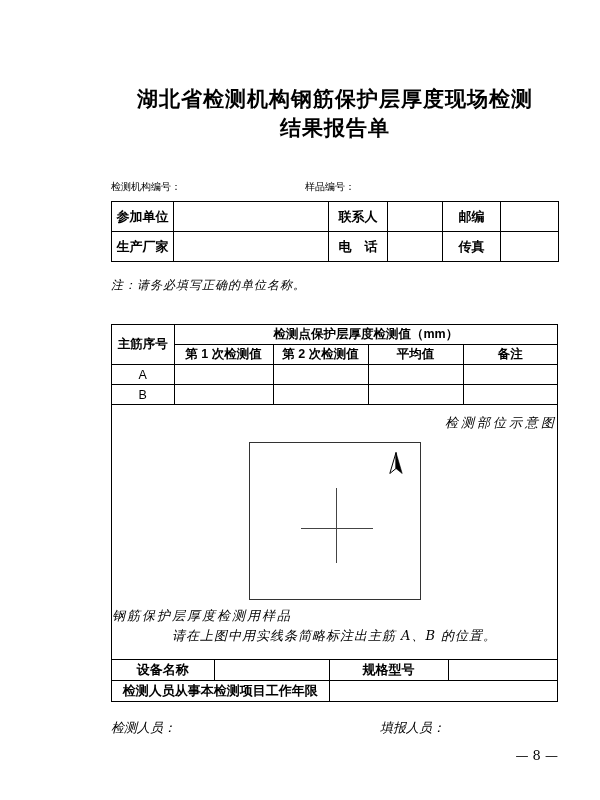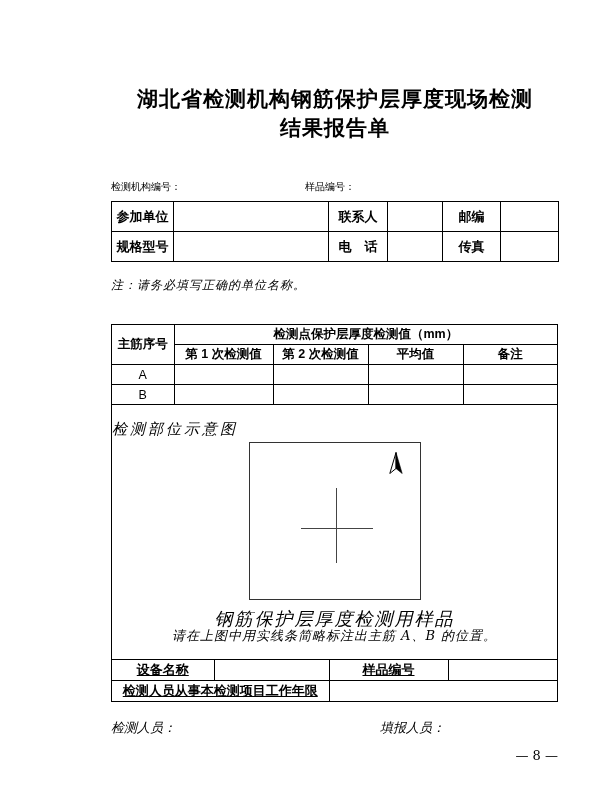--- a/index.html
+++ b/index.html
@@ -21,31 +21,31 @@
   table.contact{margin-top:4px;border:1px solid #000;border-style:solid;}
   table.contact td{height:29px;text-align:center;}
   td.lab{font-family:"Liberation Sans","DejaVu Sans",sans-serif;font-weight:700;font-size:13px;}
   td.ab{font-family:"Liberation Sans","DejaVu Sans",sans-serif;font-weight:400;font-size:12px;}
 
   .note{margin:15px 76px 0;font-size:12px;letter-spacing:1px;}
 
   .main-box{margin:30px 76px 0;width:445px;border:1px solid #000;}
   .main-box table.tbl{margin-left:0;width:445px;}
   table.meas td{height:19px;font-size:12.5px;}
-  table.equip td{height:20px;font-size:13px;text-decoration:underline;}
+  table.equip td{height:20px;font-size:13px;}
 
   .diagram{position:relative;height:254px;border-top:1px solid #000;border-bottom:1px solid #000;}
-  .d-title{position:absolute;top:15px;left:0;right:0;text-align:left;font-size:15px;
+  .d-title{position:absolute;top:9px;left:0;right:0;text-align:right;font-size:13px;
            letter-spacing:3px;}
   .d-rect{position:absolute;top:37px;left:50%;margin-left:-86px;width:170px;height:156px;
           border:1px solid #333;background:#fff;}
   .north{position:absolute;top:9px;right:17px;width:14px;height:22px;}
   .ch-h{position:absolute;left:51px;top:85px;width:72px;height:1px;background:#444;}
   .ch-v{position:absolute;left:86px;top:45px;width:1px;height:75px;background:#444;}
-  .d-cap1{position:absolute;top:202px;left:0;right:0;text-align:center;font-size:18px;
+  .d-cap1{position:absolute;top:202px;left:0;right:0;font-size:13px;
           letter-spacing:2px;}
   .d-cap2{position:absolute;top:222px;left:0;right:0;text-align:center;font-size:13px;
           letter-spacing:1px;}
 
   .footer{position:relative;margin:17px 76px 0;height:17px;font-size:13px;}
   .footer .filler{position:absolute;left:269px;top:0;}
   .pagenum{margin:12px 77px 0 0;text-align:right;font-size:13px;}
 </style>
 </head>
 <body>
@@ -74,21 +74,21 @@
     <tbody>
         <tr>
       <td class="lab">参加单位</td>
       <td></td>
       <td class="lab">联系人</td>
       <td></td>
       <td class="lab">邮编</td>
       <td></td>
     </tr>
     <tr>
-      <td class="lab">规格型号</td>
+      <td class="lab">生产厂家</td>
       <td></td>
       <td class="lab">电　话</td>
       <td></td>
       <td class="lab">传真</td>
       <td></td>
     </tr>
   </tbody>
     </table>
 
   <div class="note f-kai">注：请务必填写正确的单位名称。</div>
@@ -149,21 +149,21 @@
       <colgroup>
         <col style="width:102px">
           <col style="width:115px">
           <col style="width:119px">
           <col style="width:109px">
       </colgroup>
       <tbody>
           <tr>
         <td class="lab">设备名称</td>
         <td></td>
-        <td class="lab">样品编号</td>
+        <td class="lab">规格型号</td>
         <td></td>
       </tr>
       <tr>
         <td class="lab" colspan="2">检测人员从事本检测项目工作年限</td>
         <td colspan="2"></td>
       </tr>
     </tbody>
       </table>
 
   </div>

